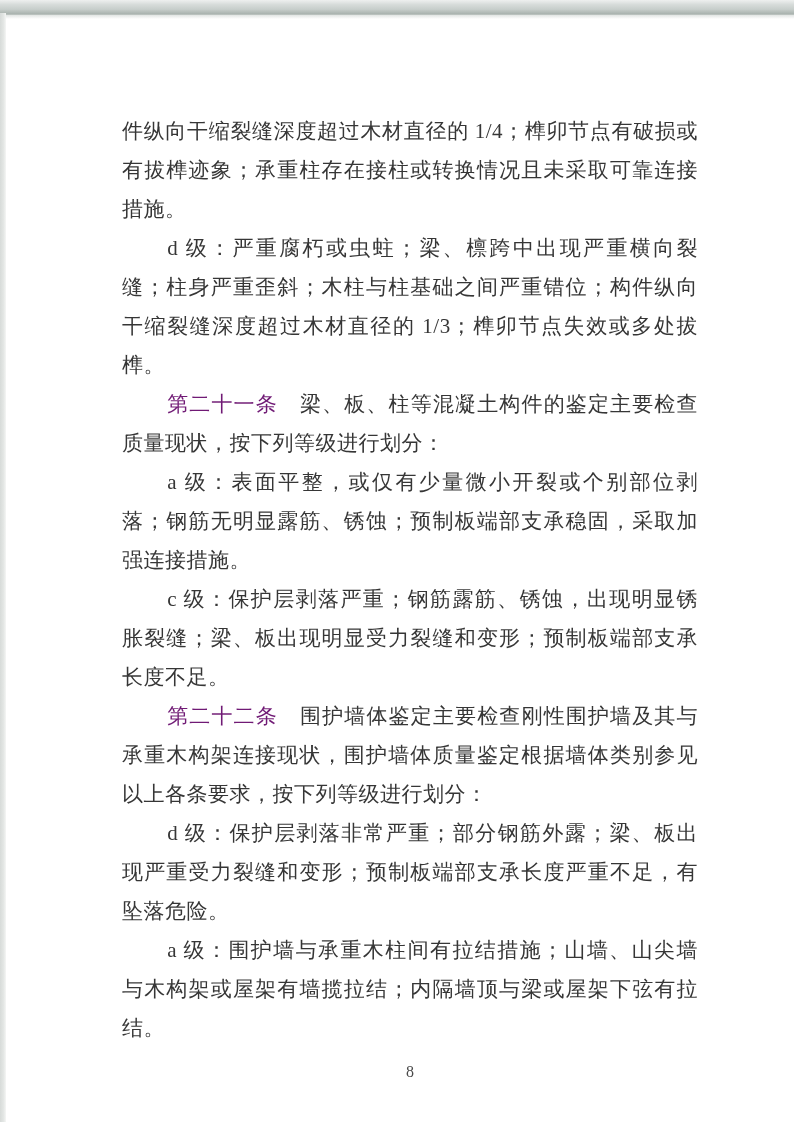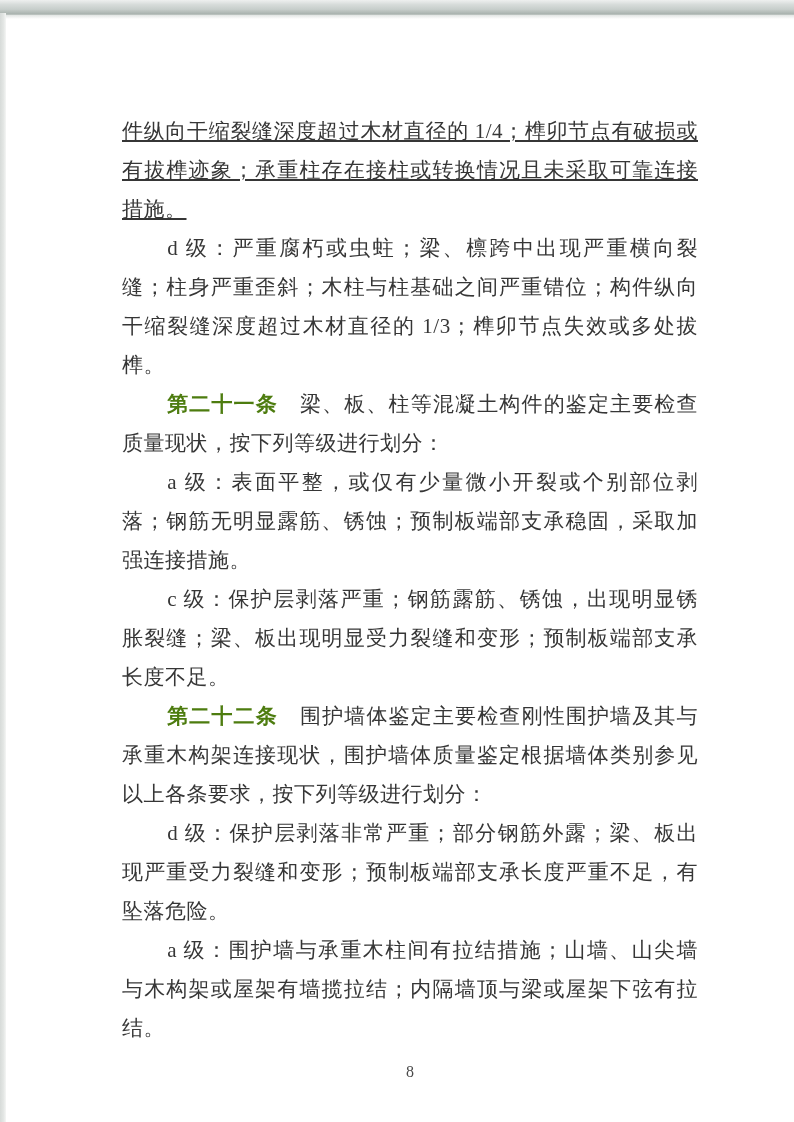--- a/index.html
+++ b/index.html
@@ -40,24 +40,24 @@
     line-height: 39px;
     letter-spacing: 0.5px;
     color: #363636;
     text-align: justify;
     text-justify: inter-character;
   }
   .para {
     margin: 0;
     text-indent: 2.15em;
   }
-  .para.no-indent { text-indent: 0; text-decoration: underline; }
+  .para.no-indent { text-indent: 0; }
   .lead {
-    font-weight: 700;
-    color: #4d7c0f;
+    font-weight: 400;
+    color: #701a75;
   }
   .page-footer {
     position: absolute;
     left: 122px;
     top: 1061px;
     width: 576px;
     text-align: center;
     font-size: 16px;
     line-height: 22px;
     color: #4a4a4a;

